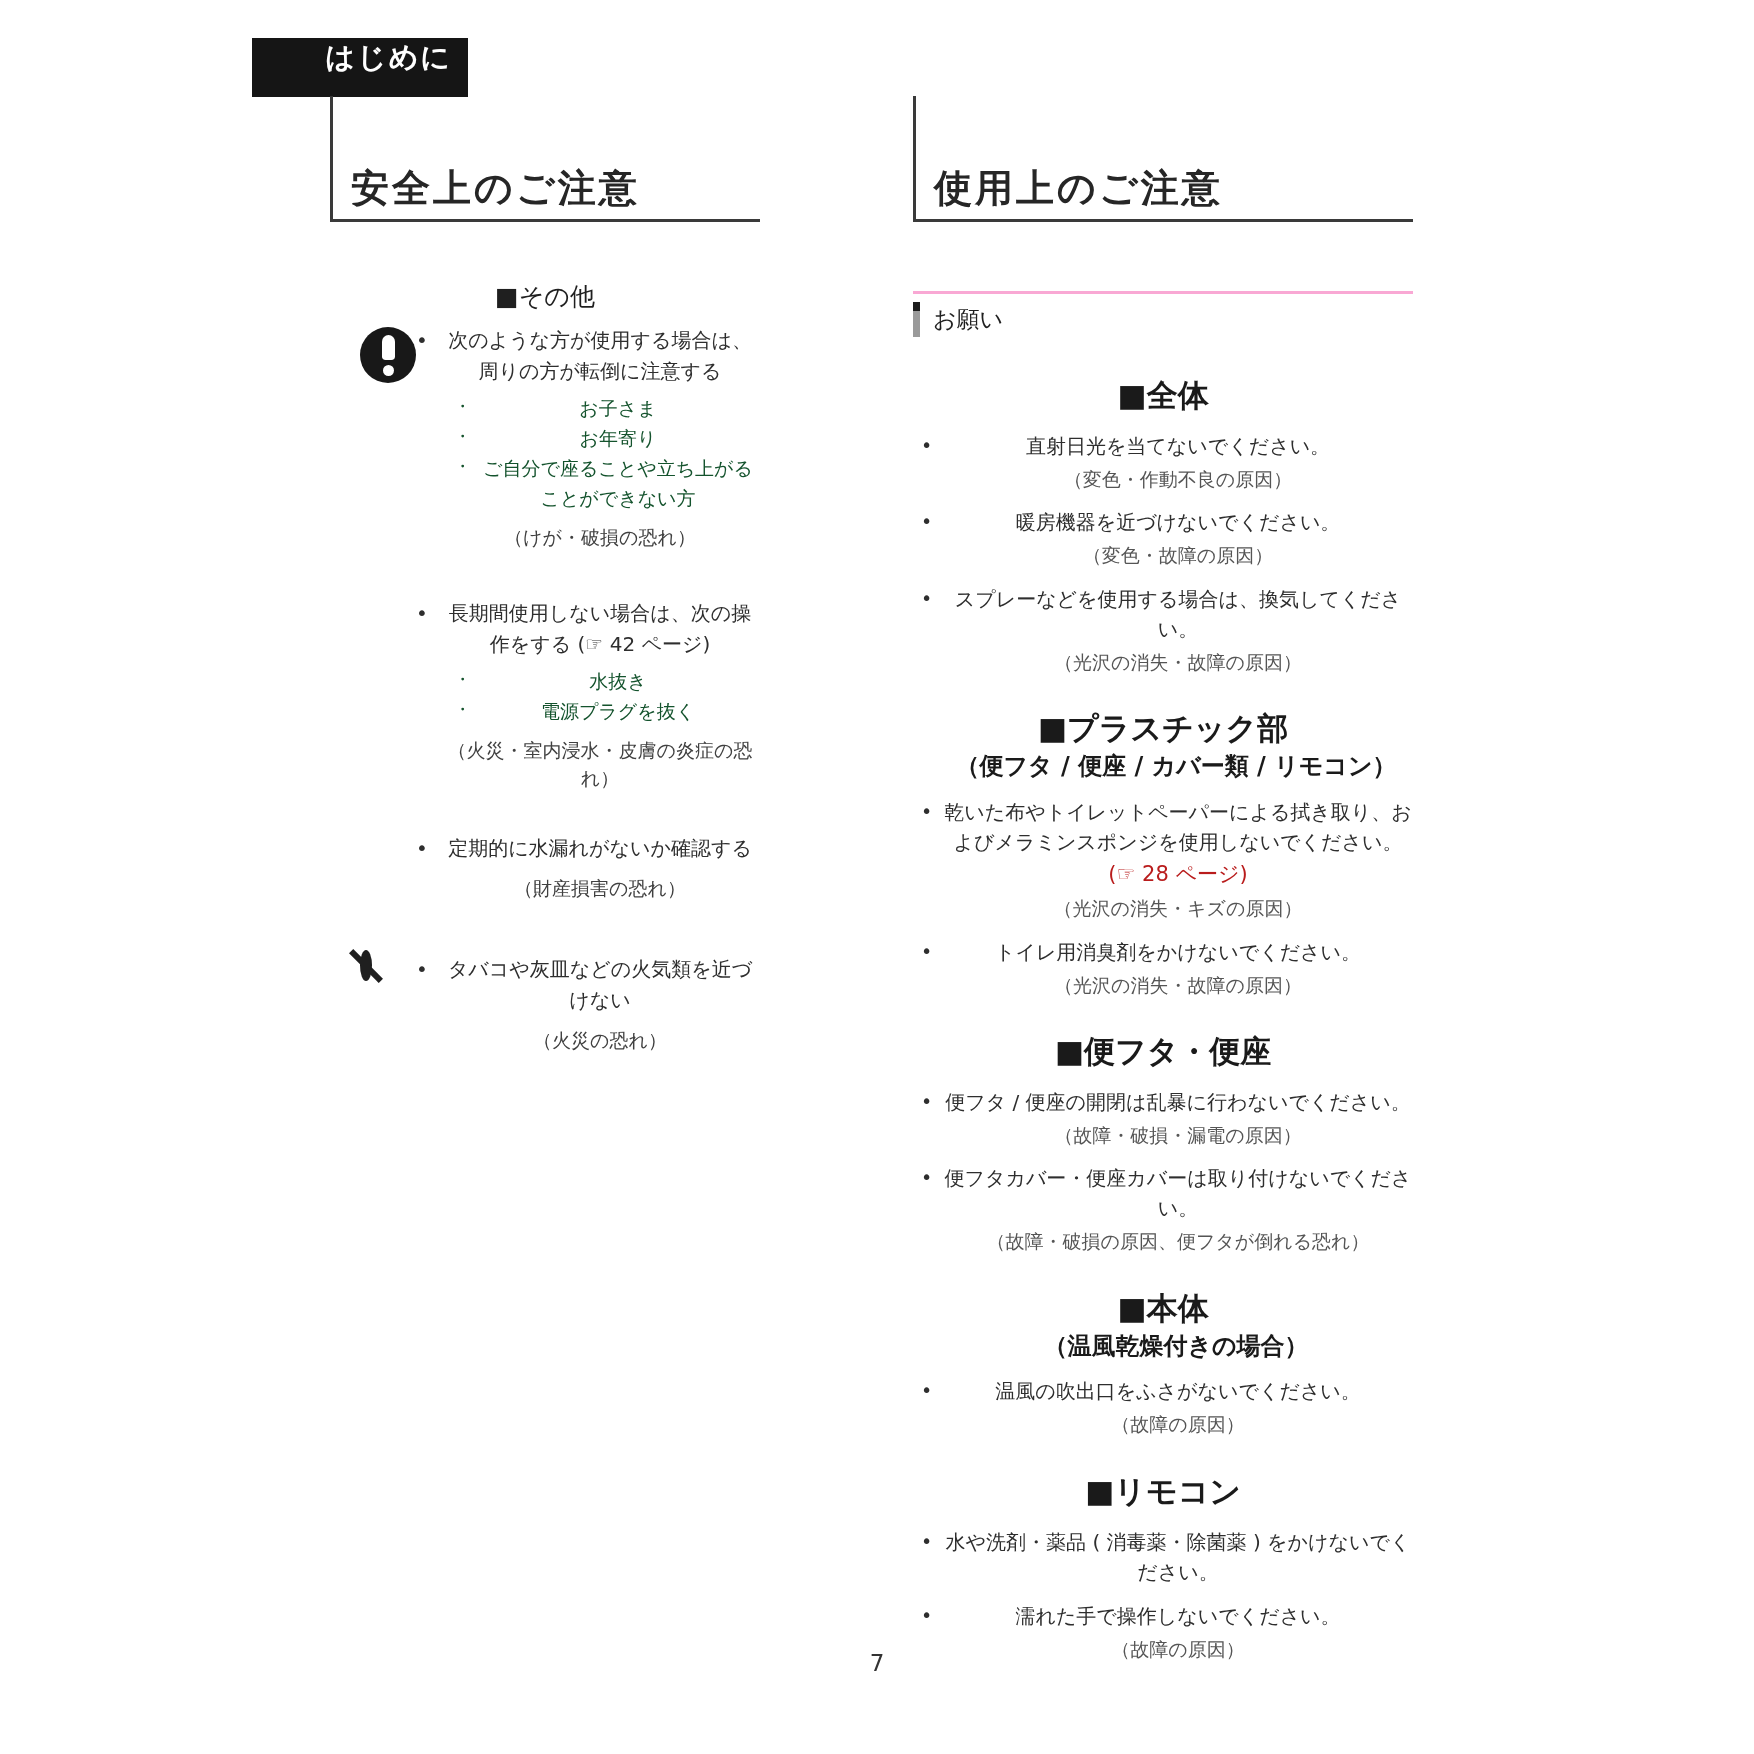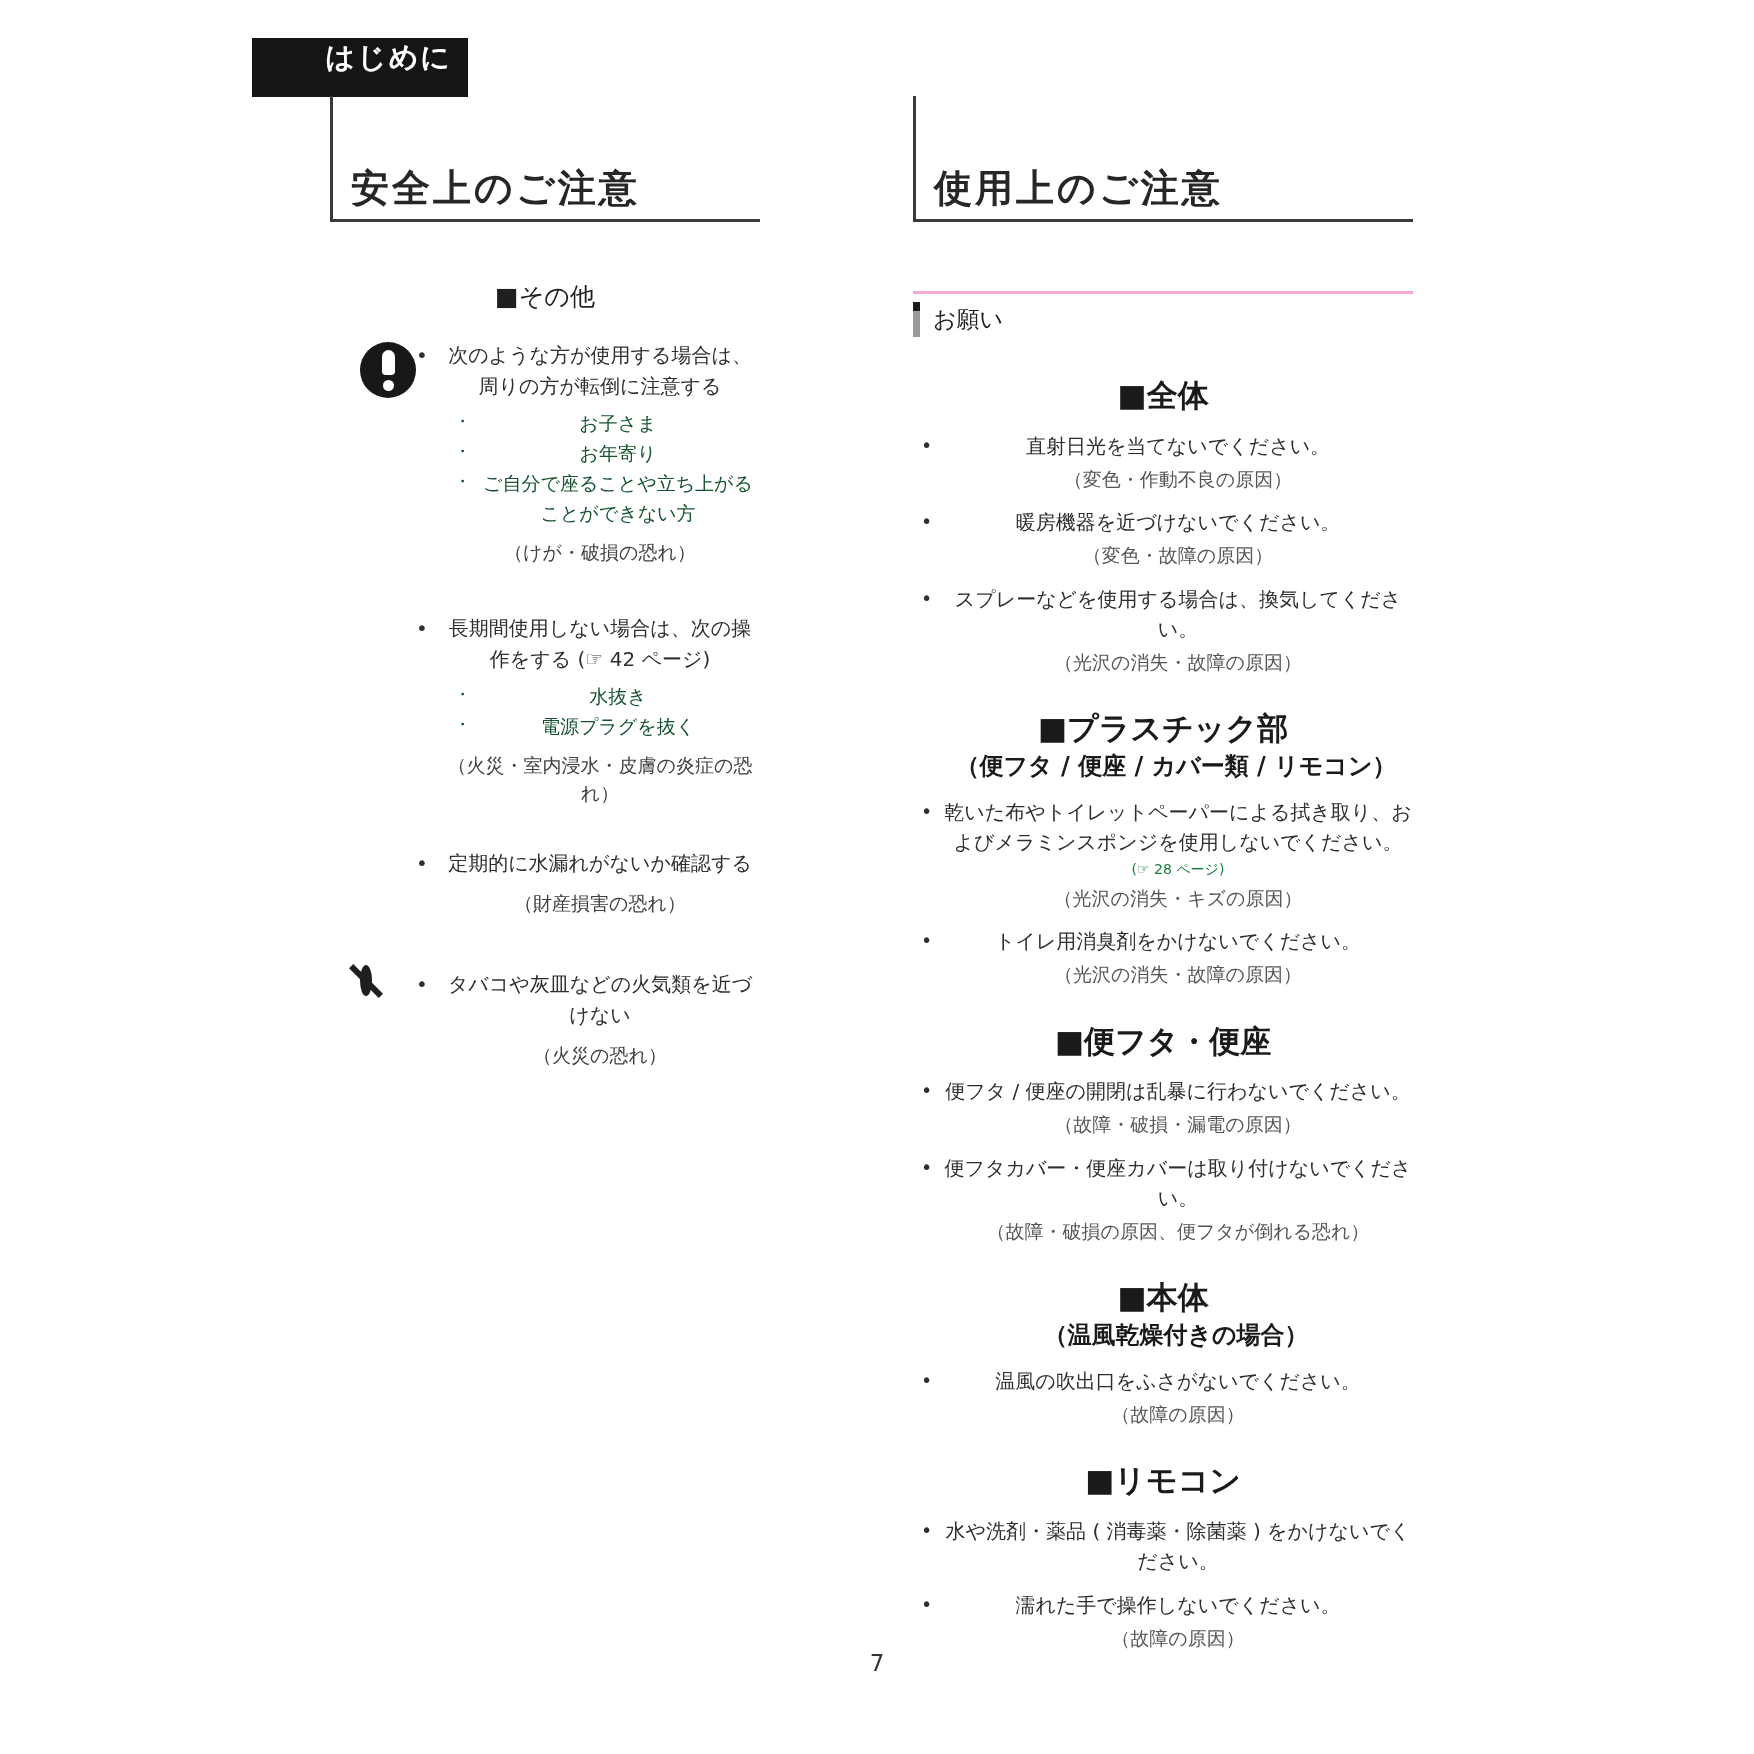--- a/index.html
+++ b/index.html
@@ -25,21 +25,21 @@
 
   .s-item { position:relative; padding-left:110px; }
   .s-item .iconbox { position:absolute; left:30px; top:2px; }
   .s-main { position:relative; font-size:20px; line-height:1.55; color:#2e2e2e; }
   .s-main::before { content:"\2022"; position:absolute; left:-24px; top:0; font-size:20px; }
   .s-sub { list-style:none; margin-top:6px; padding-left:16px; }
   .s-sub li { position:relative; padding-left:20px; font-size:19px; line-height:1.58; color:#14532d; }
   .s-sub li::before { content:"\30FB"; position:absolute; left:-2px; top:0; font-size:17px; }
   .s-note { margin-top:10px; font-size:19px; line-height:1.5; color:#404040; }
 
-  .m-top18 { margin-top:27px; }
+  .m-top18 { margin-top:12px; }
   .m-top46 { margin-top:46px; }
   .m-top40 { margin-top:40px; }
   .m-top52 { margin-top:52px; }
 
   
   .icon-mandatory { width:56px; height:56px; border-radius:50%; background:#181818;
                     display:flex; flex-direction:column; align-items:center; justify-content:center; }
   .icon-mandatory .bar { width:13px; height:25px; background:#fff; border-radius:7px 7px 4px 4px; }
   .icon-mandatory .dot { width:11px; height:11px; background:#fff; border-radius:50%; margin-top:5px; }
 
@@ -52,21 +52,21 @@
   .onegai { margin-top:69px; border-top:3px solid #f9a8d4; padding:8px 0 6px 0;
             display:flex; align-items:center; gap:13px; }
   .onegai-bar { width:7px; height:35px; background:linear-gradient(#1c1c1c 0 9px, #9a9a9a 9px 100%); flex:none; }
   .onegai-label { font-size:23px; color:#1f1f1f; }
 
   .u-sec { margin-top:32px; }
   .u-head { font-size:31px; font-weight:600; color:#1a1a1a; line-height:1.35; }
   .u-head2 { font-size:24px; font-weight:600; color:#1a1a1a; line-height:1.35; padding-left:26px; }
   .u-bullet { position:relative; margin-top:14px; padding-left:30px; font-size:20px; line-height:1.5; color:#2e2e2e; }
   .u-bullet::before { content:"\2022"; position:absolute; left:8px; top:0; font-size:19px; }
-  .u-ref { margin-top:2px; font-size:14px; color:#15803d; }
+  .u-ref { margin-top:2px; font-size:21px; color:#b91c1c; }
   .u-note { margin-top:4px; padding-left:0; font-size:19px; line-height:1.5; color:#555; }
 
   .pageno { position:absolute; left:0; right:0; top:1650px; text-align:center; font-size:23px; color:#333; }
 </style>
 </head>
 <body>
 
 <div class="page">
 
   <div class="tab">

